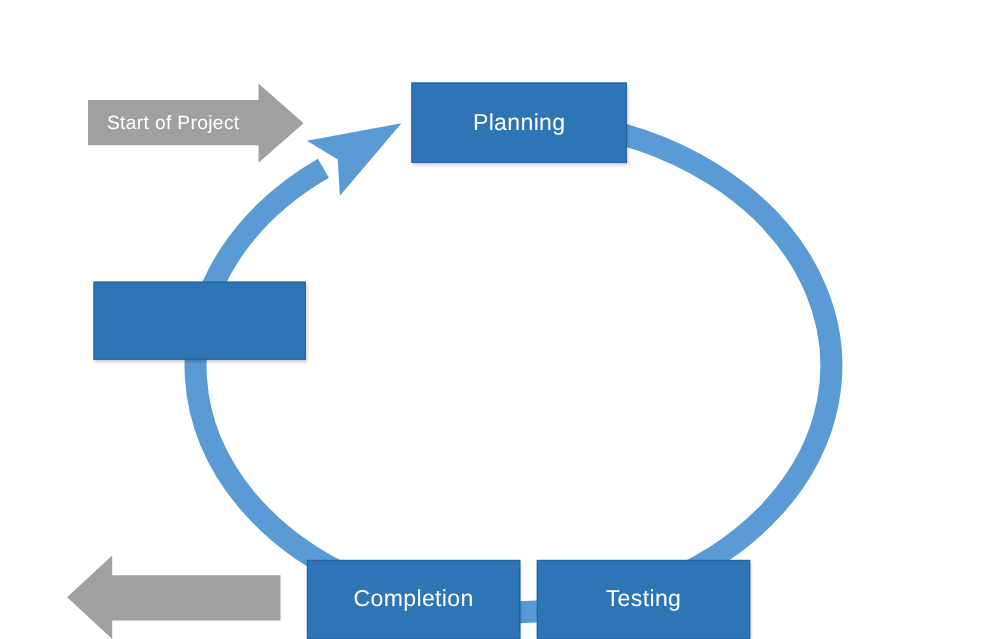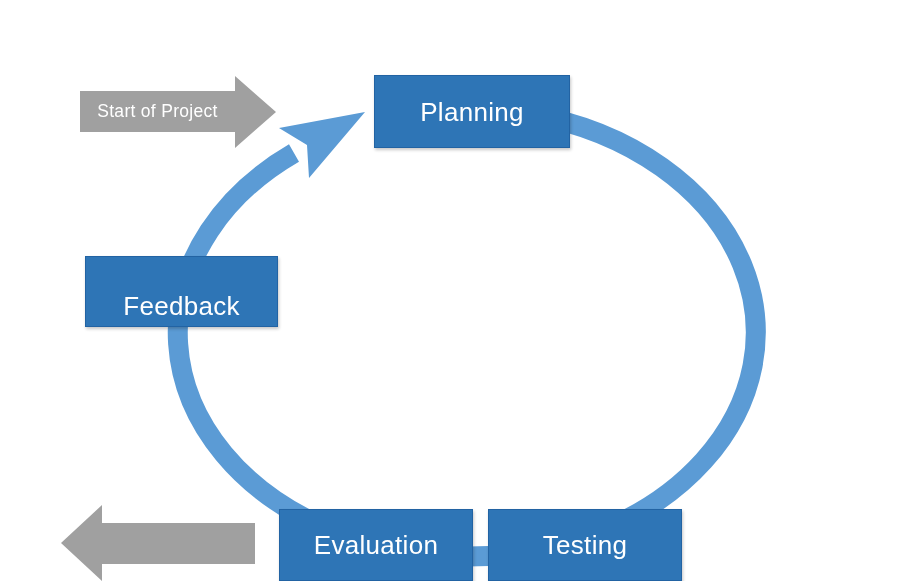--- a/index.html
+++ b/index.html
@@ -23,21 +23,21 @@
   .ring-arc{fill:none;stroke:var(--ring);stroke-width:20;stroke-linecap:butt;}
   .ring-head{fill:var(--ring);}
   .gray-shape{fill:var(--arrow-gray);}
   .node{
     position:absolute;
     background:var(--node-fill);
     border:1px solid var(--node-border);
     box-shadow:1px 2px 3px rgba(0,0,0,0.22);
     color:var(--text);
     display:flex;align-items:center;justify-content:center;
-    font-size:26px;letter-spacing:0.3px;
+    font-size:21px;letter-spacing:0.3px;
   }
   .node .label{text-align:center;line-height:28px;}
   .node-planning{left:374px;top:35px;width:196px;height:73px;}
   .node-implementation{left:648px;top:215px;width:197px;height:73px;}
   .node-evaluation{left:85px;top:216px;width:193px;height:71px;}
   .node-evaluation .label{text-align:left;}
   .node-deployment{left:279px;top:469px;width:194px;height:72px;}
   .node-testing{left:488px;top:469px;width:194px;height:72px;}
   .arrow-label{
     position:absolute;
@@ -68,25 +68,24 @@
 
 
   <div class="node node-planning">
     <div class="label">Planning</div>
   </div>
 
 
   <div class="node node-evaluation">
     <div class="label">
       <br>
-      <span>Feedback</span>
     </div>
   </div>
 
   <div class="node node-deployment">
-    <div class="label">Evaluation</div>
+    <div class="label">Completion</div>
   </div>
 
   <div class="node node-testing">
     <div class="label">Testing</div>
   </div>
 
 </div>
 
 </body></html>

